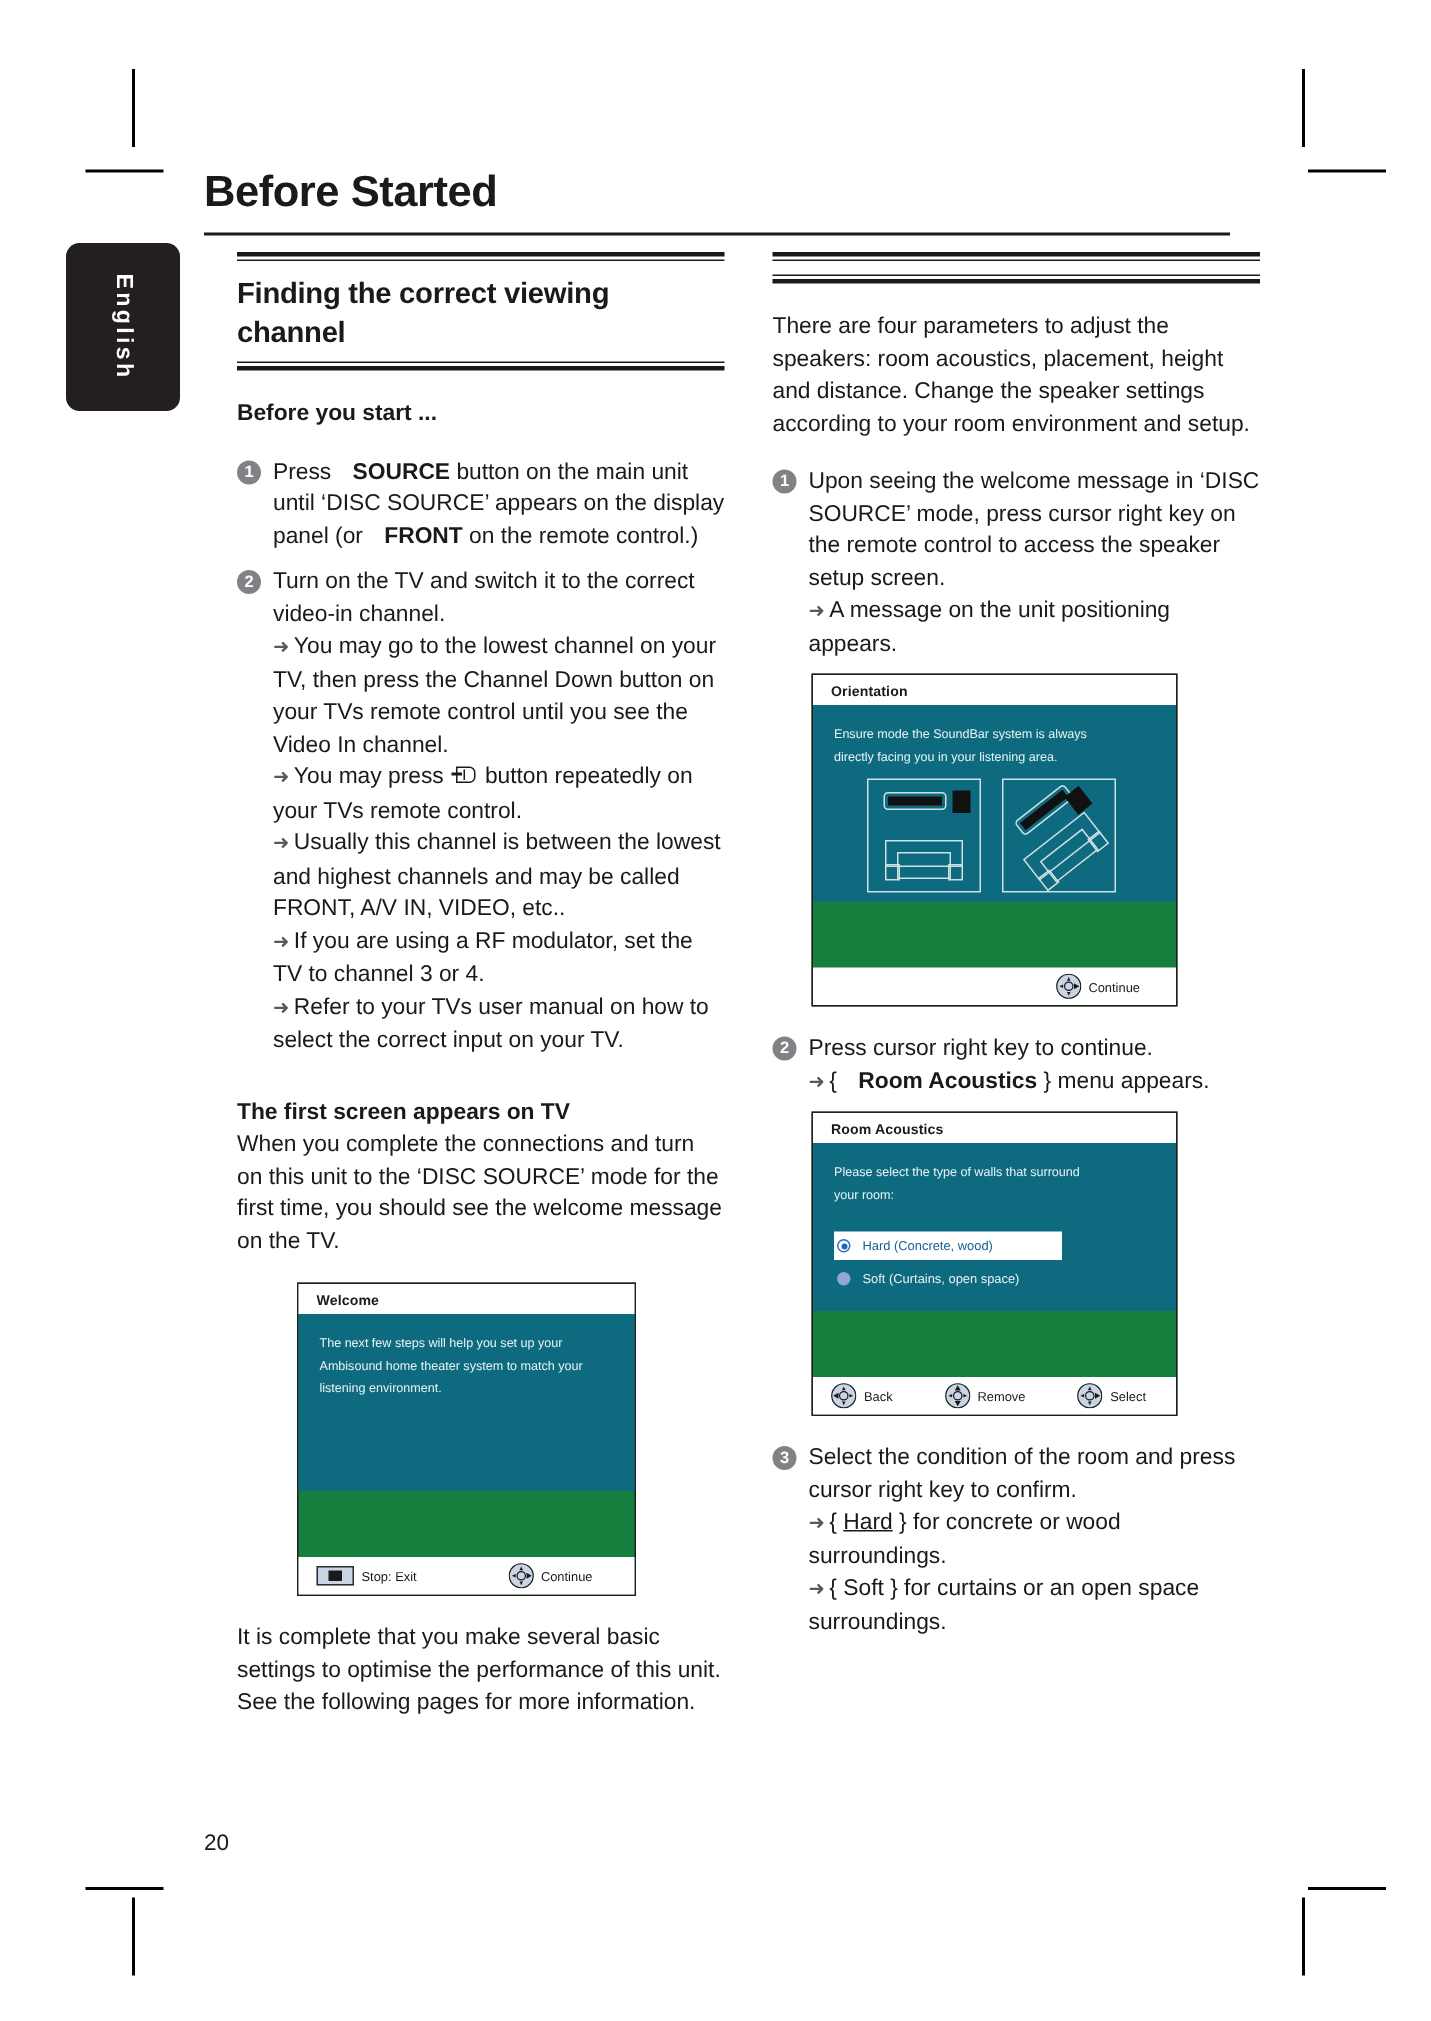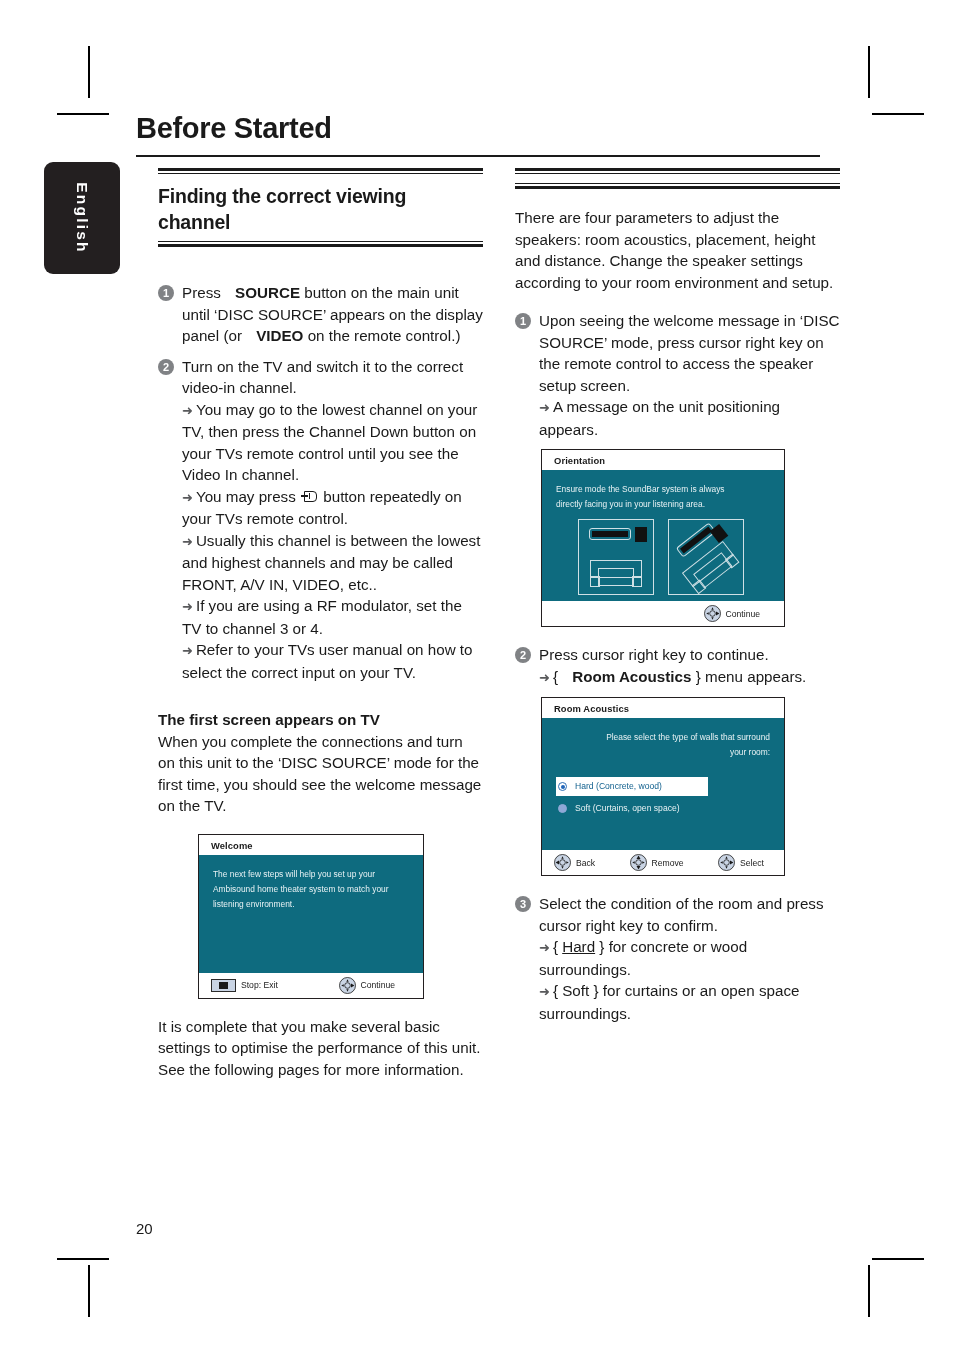--- a/index.html
+++ b/index.html
@@ -179,20 +179,21 @@
     font-size: 8.4px;
     line-height: 15px;
   }
   .tv-foot {
     background: #fff;
     display: flex;
     align-items: center;
     padding: 4px 10px 4px 12px;
     font-size: 8.6px;
     color: #1a1a1a;
+    margin-top: 44px;
   }
   .foot-item { display: flex; align-items: center; gap: 5px; }
   .spacer { flex: 1; }
 
   
   .dpad { width: 17px; height: 17px; flex: 0 0 17px; }
 
   
   .stop-btn {
     width: 25px; height: 13px;
@@ -280,26 +281,27 @@
 
 <div class="page-title">Before Started</div>
 <div class="title-rule"></div>
 
 <div class="col col-left">
 
   <div class="sec-rule-top"></div>
   <div class="sec-head">Finding the correct viewing channel</div>
   <div class="sec-rule-bot"></div>
 
+  <div class="sub-head">Before you start ...</div>
 
   <div class="gap"></div>
 
   <div class="step">
     <span class="step-num">1</span>
-    <span>Press </span><b class="strong">SOURCE</b><span> button on the main unit until ‘DISC SOURCE’ appears on the display panel (or </span><b class="strong">VIDEO</b><span> on the remote control.)</span>
+    <span>Press </span><b class="strong">SOURCE</b><span> button on the main unit until ‘DISC SOURCE’ appears on the display panel (or </span><b class="strong">FRONT</b><span> on the remote control.)</span>
   </div>
 
   <div class="gap-sm"></div>
 
   <div class="step">
     <span class="step-num">2</span>
     <span>Turn on the TV and switch it to the correct video-in channel.</span><br>
     <span class="arrow">➜</span><span>You may go to the lowest channel on your TV, then press the Channel Down button on your TVs remote control until you see the Video In channel.</span><br>
     <span class="arrow">➜</span><span>You may press </span><span class="aux-icon"><span class="bx"></span><span class="bar"></span><span class="vb"></span></span><span> button repeatedly on your TVs remote control.</span><br>
     <span class="arrow">➜</span><span>Usually this channel is between the lowest and highest channels and may be called FRONT, A/V IN, VIDEO, etc..</span><br>
@@ -420,21 +422,21 @@
   <div class="step">
     <span class="step-num">2</span>
     <span>Press cursor right key to continue.</span><br>
     <span class="arrow">➜</span><span>{ </span><b class="strong">Room Acoustics</b><span> } menu appears.</span>
   </div>
 
   <div class="gap-sm"></div>
 
   <div class="tv" style="width:244px; margin-left:26px;">
     <div class="tv-title">Room Acoustics</div>
-    <div class="tv-body" style="padding-bottom:32px;text-align:right;">
+    <div class="tv-body" style="padding-bottom:12px;">
       <div>Please select the type of walls that surround</div>
       <div>your room:</div>
       <div style="height:14px;"></div>
       <div class="opt-row selected">
         <span class="radio on"></span>
         <span>Hard (Concrete, wood)</span>
       </div>
       <div class="opt-row">
         <span class="radio"></span>
         <span>Soft (Curtains, open space)</span>

